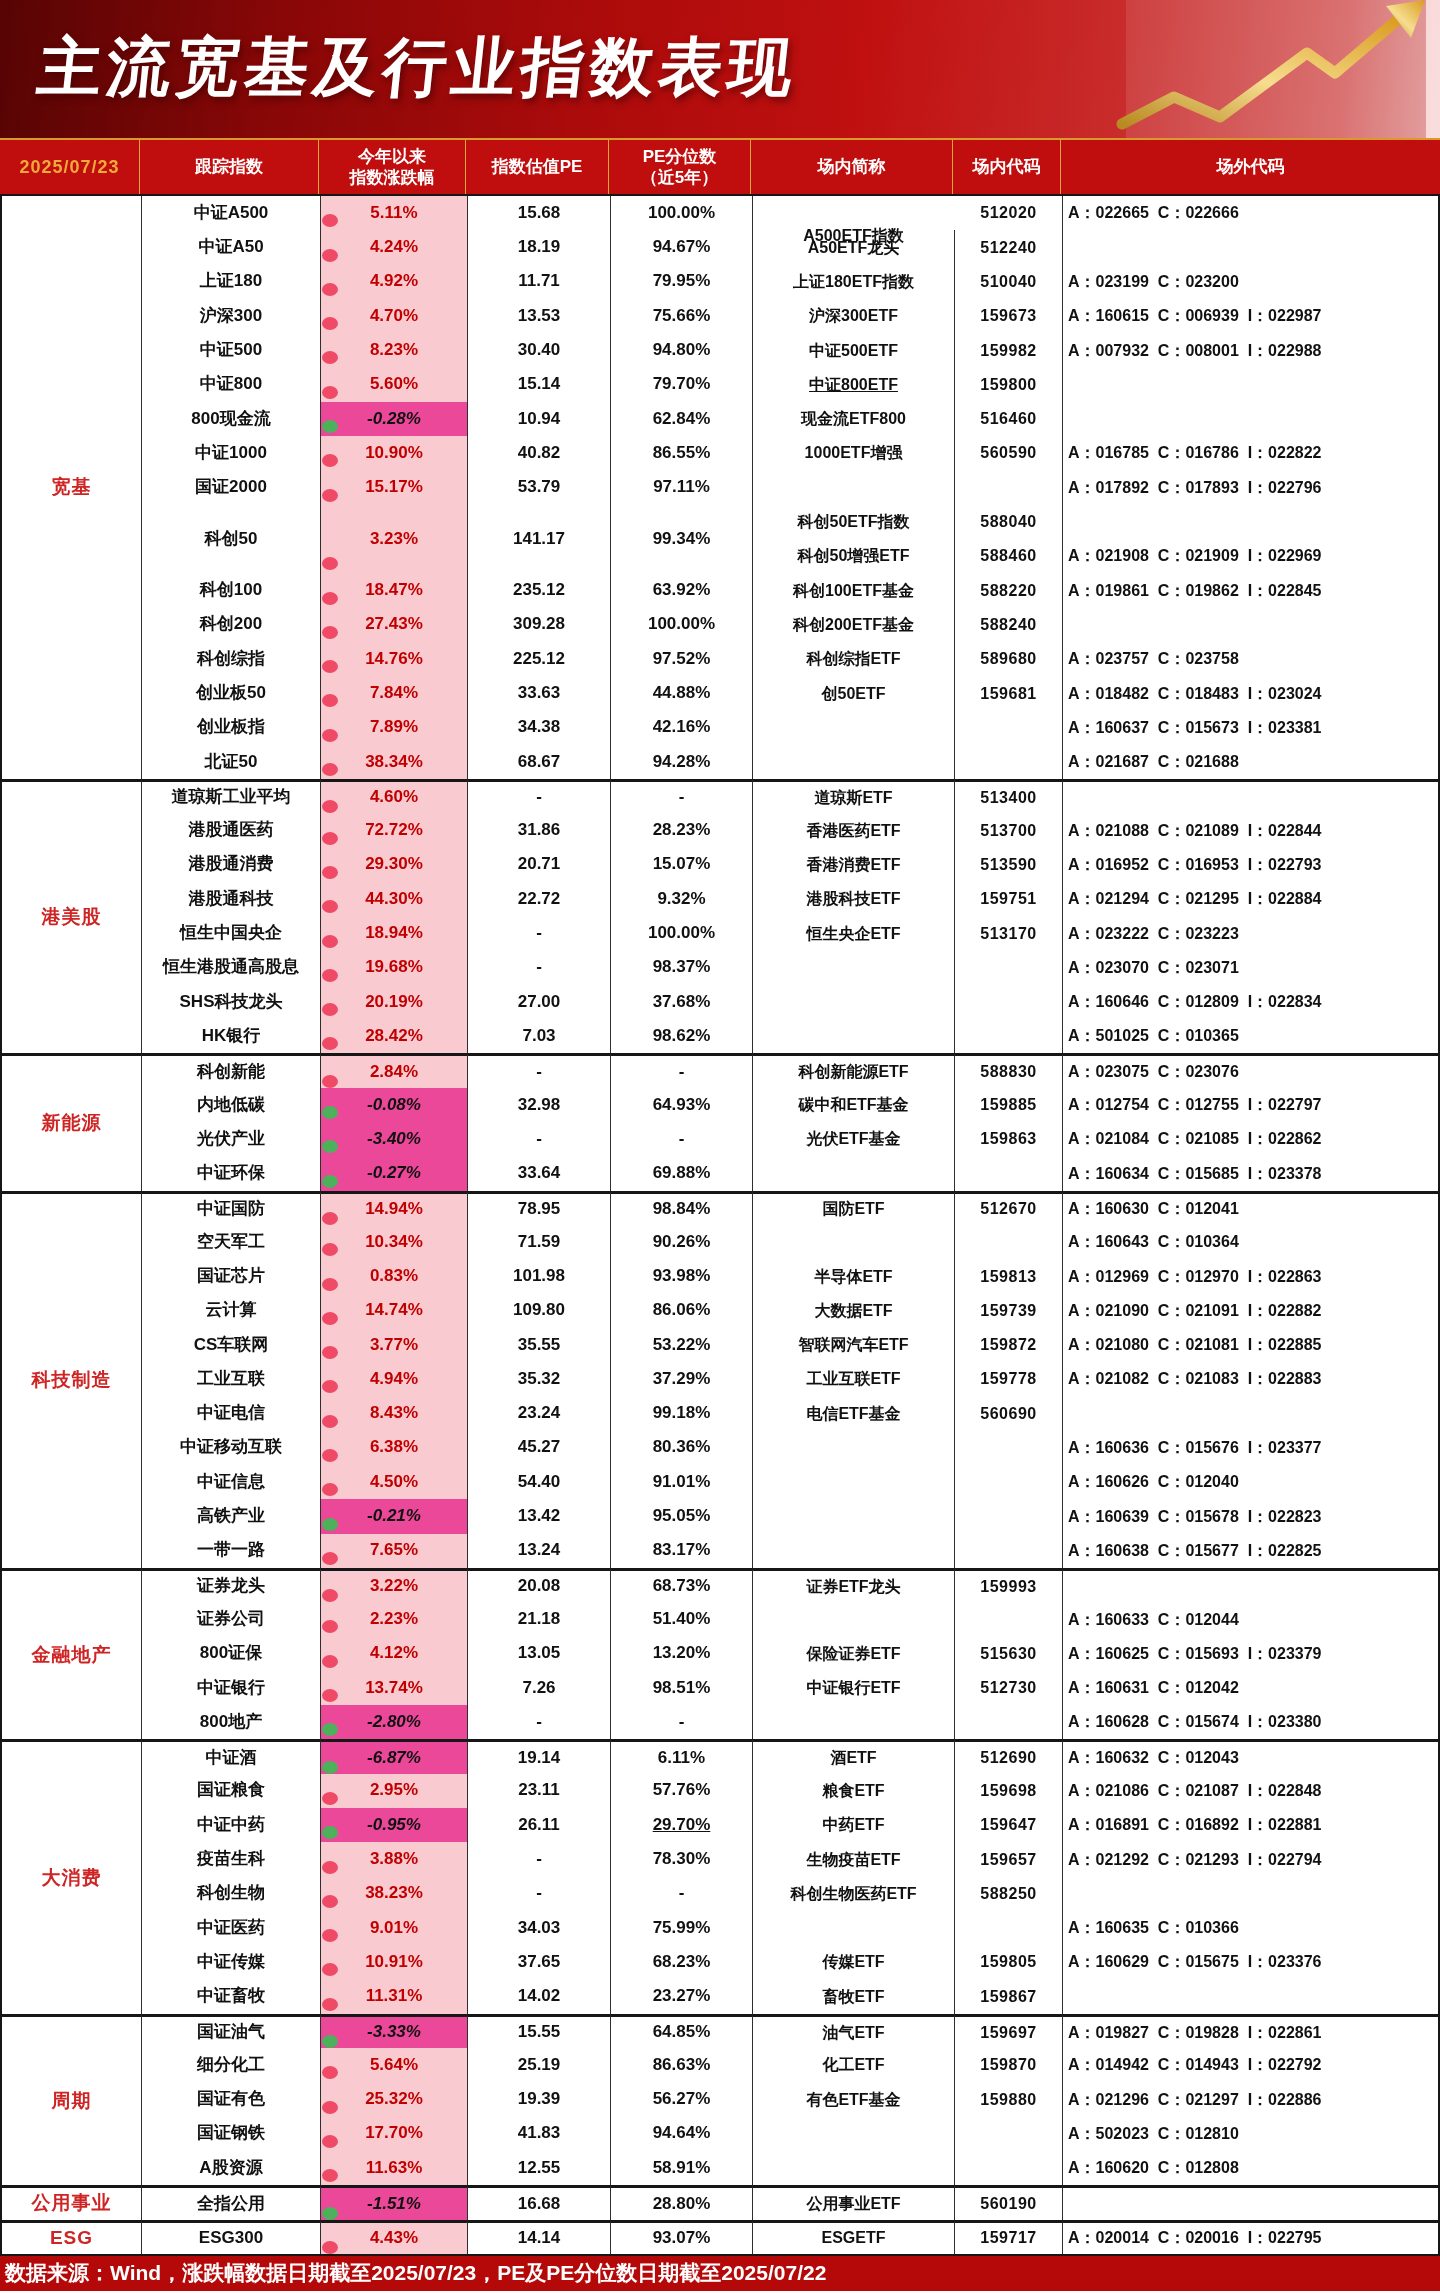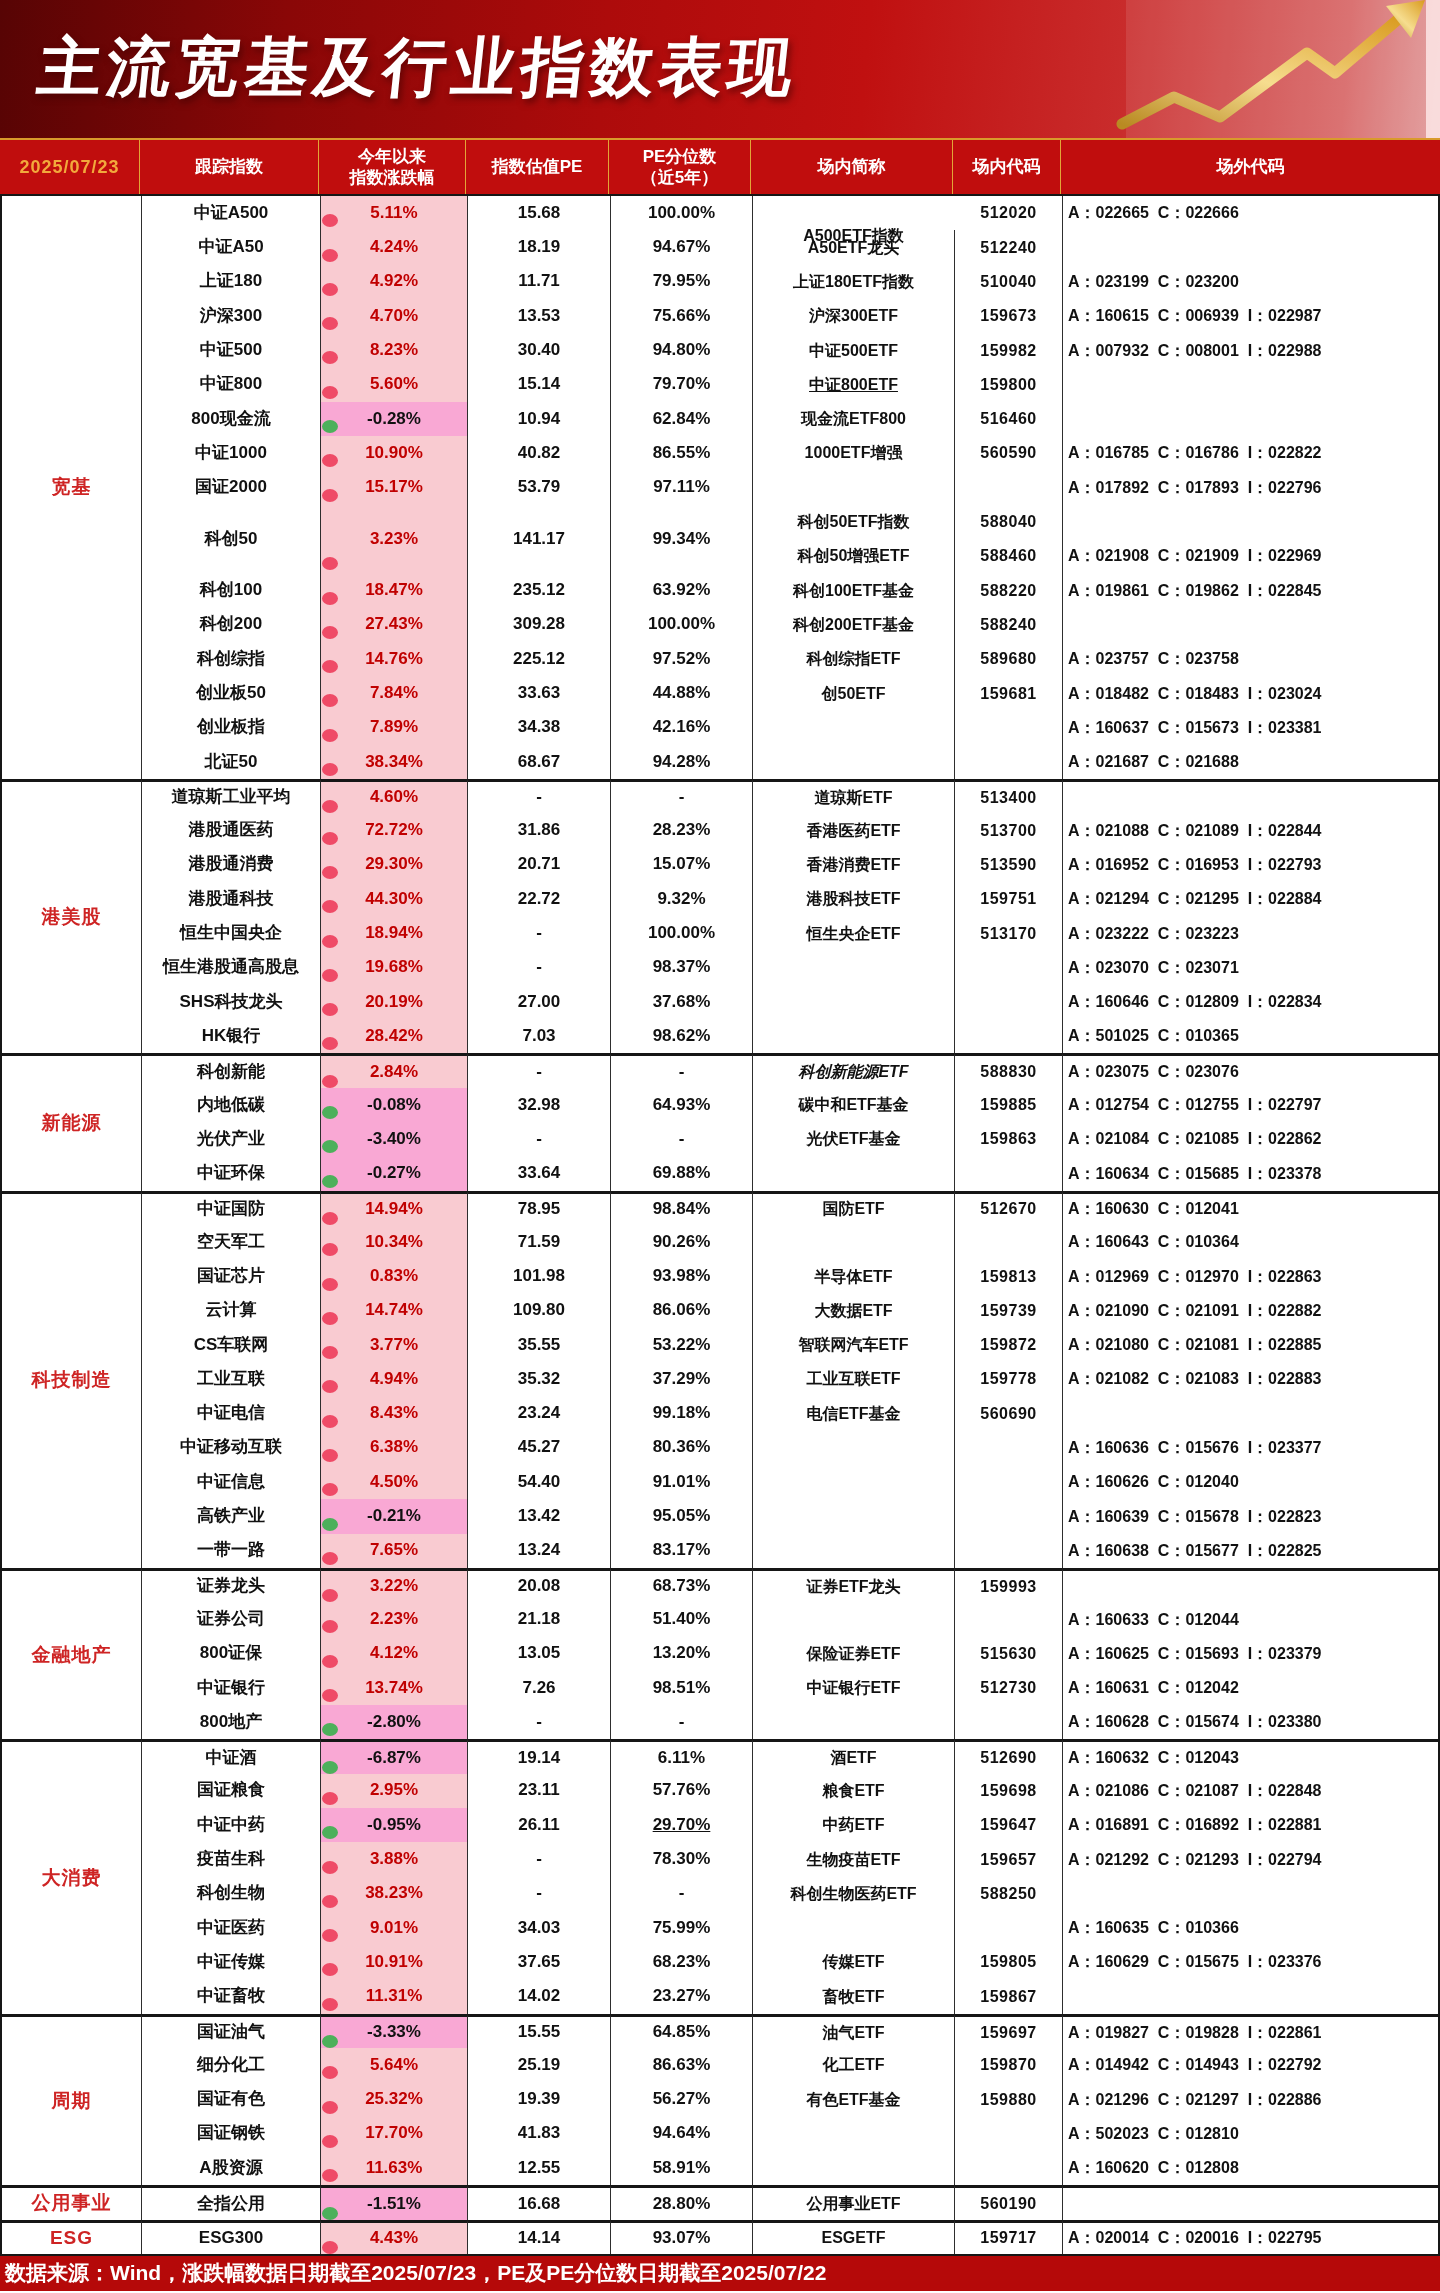--- a/index.html
+++ b/index.html
@@ -47,21 +47,21 @@
     position:relative;display:flex;align-items:center;justify-content:center;
     border-right:1px solid #2e2e2e;font-weight:bold;color:#111;
     overflow:visible;box-sizing:border-box;line-height:1.1;
   }
   .c.otc{justify-content:flex-start;padding-left:5px;border-right:none;font-size:16px;white-space:pre;}
   .st{border-top:3px solid #161616;}
   .cat{color:#CE2424;font-size:19px;letter-spacing:1px;}
   .idx{font-size:17px;}
   .chg{font-size:17px;}
   .chg.pos{background:#F9CBD1;color:#C00000;}
-  .chg.neg{background:#f9a8d4;color:#111;}
+  .chg.neg{background:#ec4899;color:#111;font-style:italic;}
   .pe,.pct{font-size:17px;}
   .etf{font-size:16px;}
   .code{font-size:16px;letter-spacing:.5px;}
   .dot{position:absolute;left:1px;width:16px;height:13px;border-radius:50%;}
   .dot.red{background:#EF4B67;}
   .dot.green{background:#4DB05B;}
   
   .tfoot{
     width:1440px;height:35px;background:#B50909;display:flex;align-items:center;
     color:#fff;font-weight:bold;font-size:21px;padding-left:5px;box-sizing:border-box;
@@ -272,21 +272,21 @@
     <div class="c pe" style="grid-area: 25 / 4 / span 1;">7.03</div>
     <div class="c pct" style="grid-area: 25 / 5 / span 1;">98.62%</div>
     <div class="c etf" style="grid-area: 25 / 6 / span 1;"></div>
     <div class="c code" style="grid-area: 25 / 7 / span 1;"></div>
     <div class="c otc" style="grid-area: 25 / 8 / span 1;">A：501025  C：010365</div>
     <div class="c cat st" style="grid-area: 26 / 1 / span 4;">新能源</div>
     <div class="c idx st" style="grid-area: 26 / 2 / span 1;">科创新能</div>
     <div class="c chg pos st" style="grid-area: 26 / 3 / span 1;">2.84%<span class="dot red" style="top: 18.3px;"></span></div>
     <div class="c pe st" style="grid-area: 26 / 4 / span 1;">-</div>
     <div class="c pct st" style="grid-area: 26 / 5 / span 1;">-</div>
-    <div class="c etf st" style="grid-area: 26 / 6 / span 1; font-style: italic;">科创新能源ETF</div>
+    <div class="c etf st" style="grid-area: 26 / 6 / span 1;">科创新能源ETF</div>
     <div class="c code st" style="grid-area: 26 / 7 / span 1;">588830</div>
     <div class="c otc st" style="grid-area: 26 / 8 / span 1;">A：023075  C：023076</div>
     <div class="c idx" style="grid-area: 27 / 2 / span 1;">内地低碳</div>
     <div class="c chg neg" style="grid-area: 27 / 3 / span 1;">-0.08%<span class="dot green" style="top: 18.3px;"></span></div>
     <div class="c pe" style="grid-area: 27 / 4 / span 1;">32.98</div>
     <div class="c pct" style="grid-area: 27 / 5 / span 1;">64.93%</div>
     <div class="c etf" style="grid-area: 27 / 6 / span 1;">碳中和ETF基金</div>
     <div class="c code" style="grid-area: 27 / 7 / span 1;">159885</div>
     <div class="c otc" style="grid-area: 27 / 8 / span 1;">A：012754  C：012755  I：022797</div>
     <div class="c idx" style="grid-area: 28 / 2 / span 1;">光伏产业</div>

